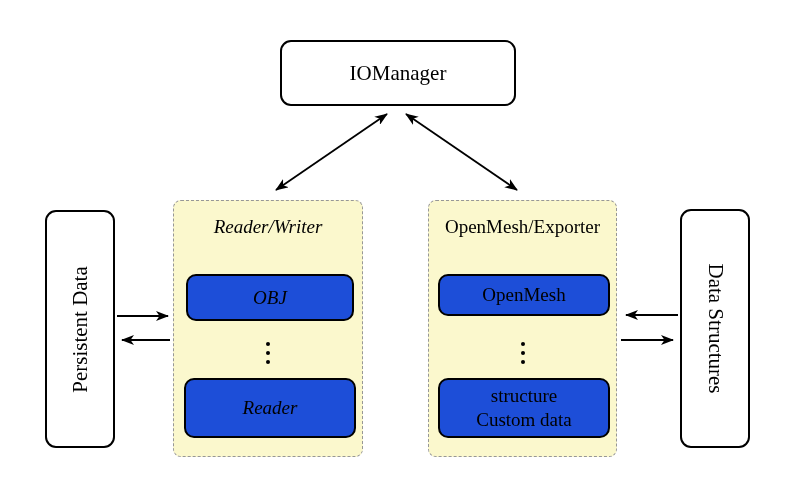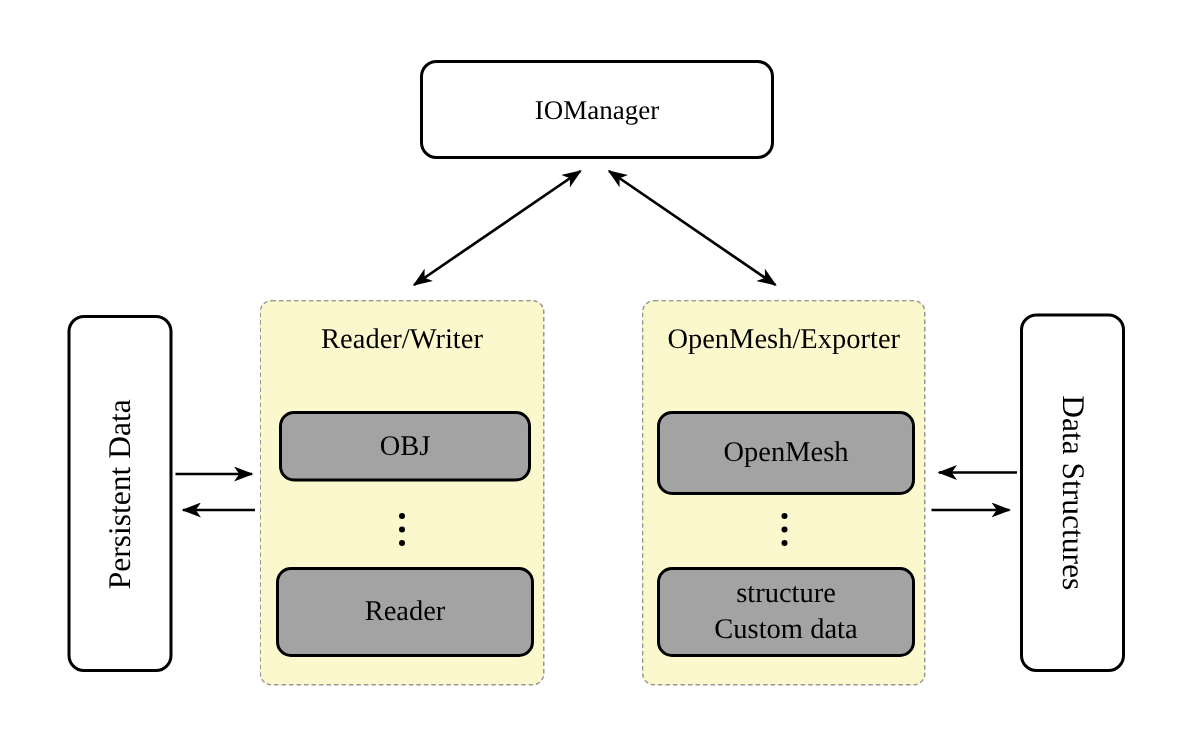--- a/index.html
+++ b/index.html
@@ -14,41 +14,41 @@
     display:flex; align-items:center; justify-content:center;
   }
   .panel {
     position:absolute; background:#FBF8CD; border:1.6px dashed #979797;
     border-radius:8px; box-sizing:border-box;
   }
   .panel-title {
     text-align:center; margin-top:15px; font-size:19px; line-height:22px;
   }
   .item {
-    position:absolute; background:#a3a3a3; border:2.5px solid #000;
+    position:absolute; background:#1d4ed8; border:2.5px solid #000;
     border-radius:10px; box-sizing:border-box;
     display:flex; flex-direction:column; align-items:center; justify-content:center;
     font-size:19px; line-height:24px; text-align:center;
   }
   .vdots {
     position:absolute; left:50%; transform:translateX(-50%);
     display:flex; flex-direction:column; gap:5px;
   }
   .vdots i {
     display:block; width:4px; height:4px; background:#000; border-radius:50%;
   }
   .vlabel { font-size:21px; white-space:nowrap; }
   .rot-ccw { transform:rotate(-90deg); }
   .rot-cw  { transform:rotate(90deg); }
-  #iomanager { left:280px; top:40px; width:236px; height:66px; font-size:18px; }
-  #panel-rw  { left:173px; top:200px; width:190px; height:257px; }
+  #iomanager { left:280px; top:40px; width:236px; height:66px; font-size:21px; }
+  #panel-rw  { left:173px; top:200px; width:190px; height:257px;font-style:italic; }
   #panel-ie  { left:428px; top:200px; width:189px; height:257px; }
   #item-obj        { left:12px; top:73px;  width:168px; height:47px; }
   #item-customfile { left:10px; top:177px; width:172px; height:60px; }
-  #item-openmesh   { left:9px;  top:73px;  width:172px; height:56px; }
+  #item-openmesh   { left:9px;  top:73px;  width:172px; height:42px; }
   #item-customdata { left:9px;  top:177px; width:172px; height:60px; }
   #dots-rw { top:141px; }
   #dots-ie { top:141px; }
   #persistent { left:45px;  top:210px; width:70px; height:238px; }
   #datastruct { left:680px; top:209px; width:70px; height:239px; }
   #arrows { position:absolute; left:0; top:0; width:800px; height:489px; pointer-events:none; }
 </style>
 </head>
 <body>
 

